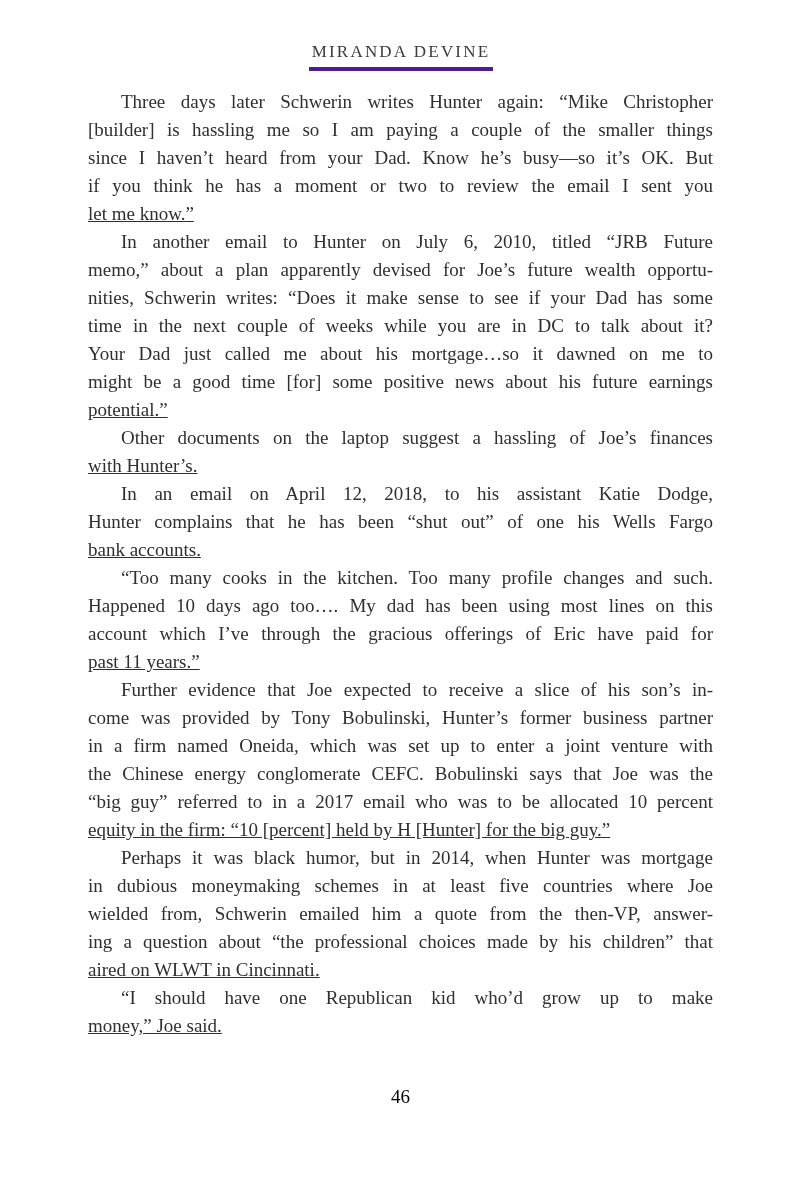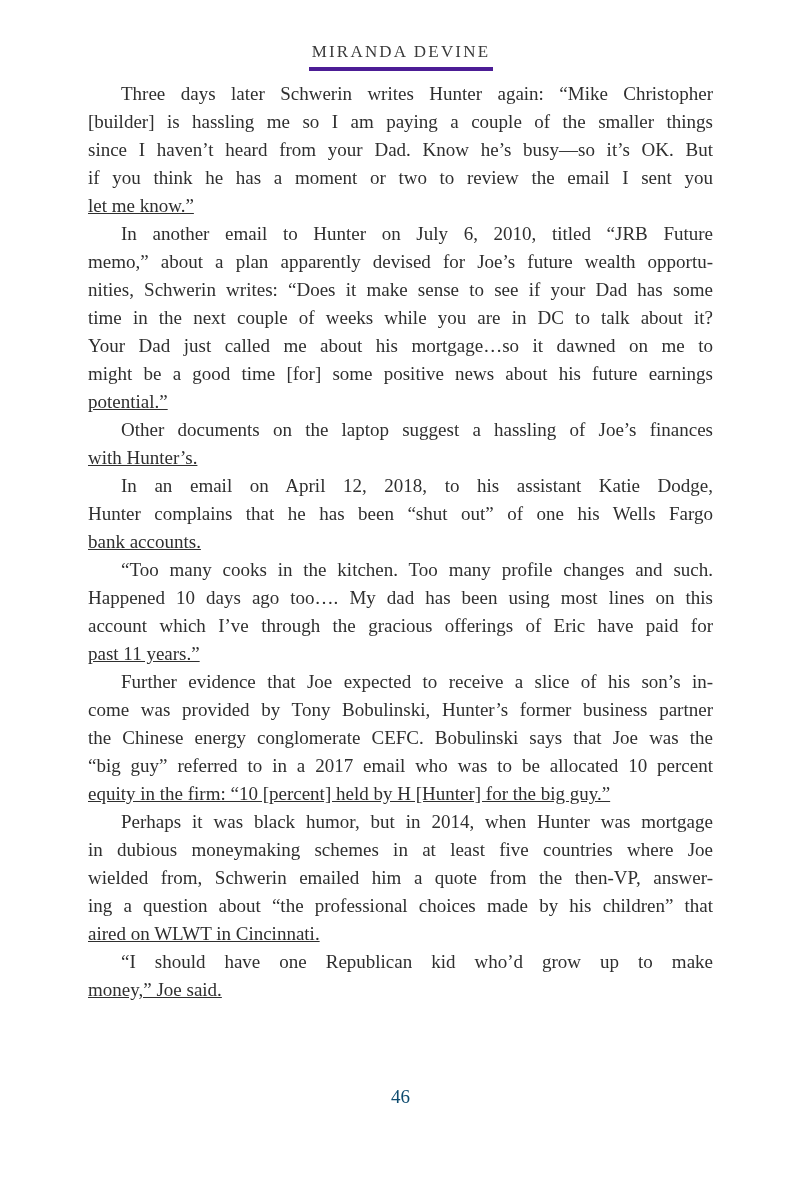--- a/index.html
+++ b/index.html
@@ -23,21 +23,21 @@
     display: inline-block;
     font-size: 17px;
     letter-spacing: 2.2px;
     color: #3a3a3a;
     border-bottom: 4px solid #4c1d95;
     padding: 0 3px 5px 3px;
     white-space: nowrap;
   }
   .textblock {
     position: absolute;
-    top: 80px;
+    top: 88px;
     left: 88px;
     width: 625px;
     font-size: 19px;
     line-height: 28px;
   }
   .para { margin: 0; padding: 0; }
   .line {
     height: 28px;
     overflow: hidden;
     text-align: justify;
@@ -50,21 +50,21 @@
     text-decoration: underline;
   }
   .line.firstline { text-indent: 33px; }
   .folio {
     position: absolute;
     top: 1086px;
     left: 88px;
     width: 625px;
     text-align: center;
     font-size: 19px;
-    color: #0c4a6e;
+    color: #000000;
   }
 </style>
 </head>
 <body>
 
 <div class="page">
   <div class="header">
     <span class="header-title">MIRANDA DEVINE</span>
   </div>
 
@@ -96,20 +96,21 @@
       </div>
       <div class="para">
         <div class="line firstline">“Too many cooks in the kitchen. Too many profile changes and such.</div>
         <div class="line">Happened 10 days ago too…. My dad has been using most lines on this</div>
         <div class="line">account which I’ve through the gracious offerings of Eric have paid for</div>
         <div class="line lastline">past 11 years.”</div>
       </div>
       <div class="para">
         <div class="line firstline">Further evidence that Joe expected to receive a slice of his son’s in-</div>
         <div class="line">come was provided by Tony Bobulinski, Hunter’s former business partner</div>
+        <div class="line">in a firm named Oneida, which was set up to enter a joint venture with</div>
         <div class="line">the Chinese energy conglomerate CEFC. Bobulinski says that Joe was the</div>
         <div class="line">“big guy” referred to in a 2017 email who was to be allocated 10 percent</div>
         <div class="line lastline">equity in the firm: “10 [percent] held by H [Hunter] for the big guy.”</div>
       </div>
       <div class="para">
         <div class="line firstline">Perhaps it was black humor, but in 2014, when Hunter was mortgage</div>
         <div class="line">in dubious moneymaking schemes in at least five countries where Joe</div>
         <div class="line">wielded from, Schwerin emailed him a quote from the then-VP, answer-</div>
         <div class="line">ing a question about “the professional choices made by his children” that</div>
         <div class="line lastline">aired on WLWT in Cincinnati.</div>

